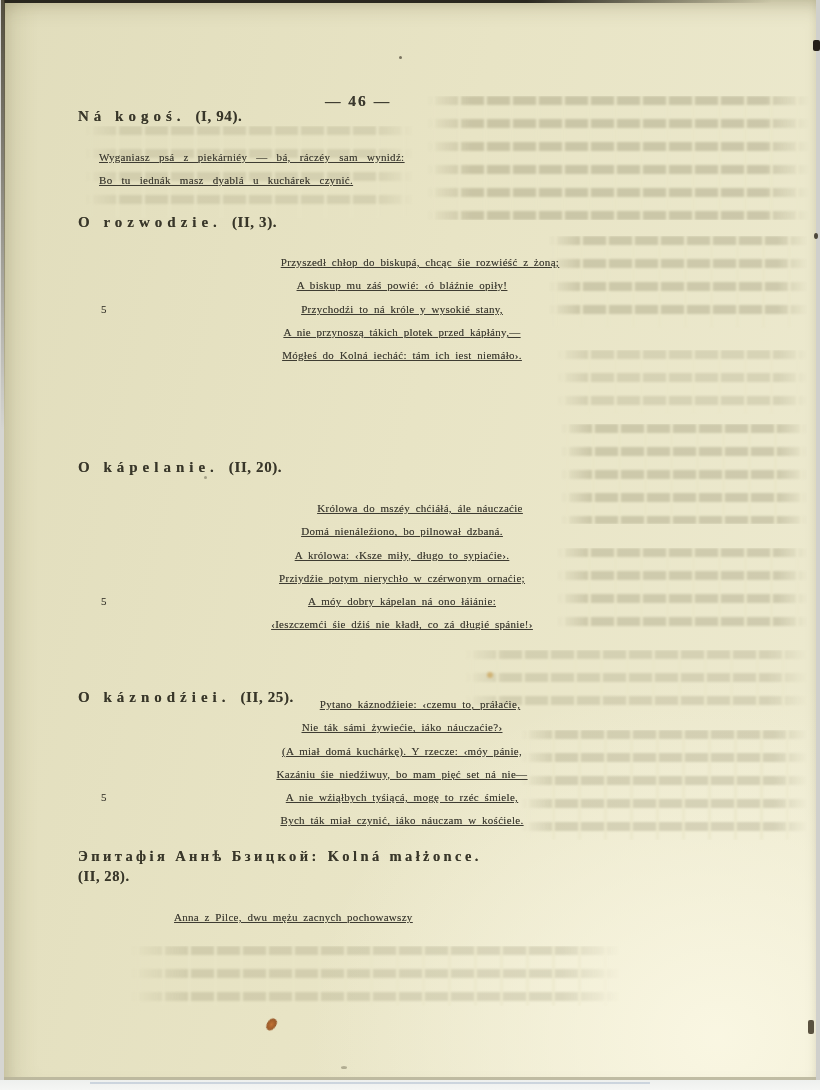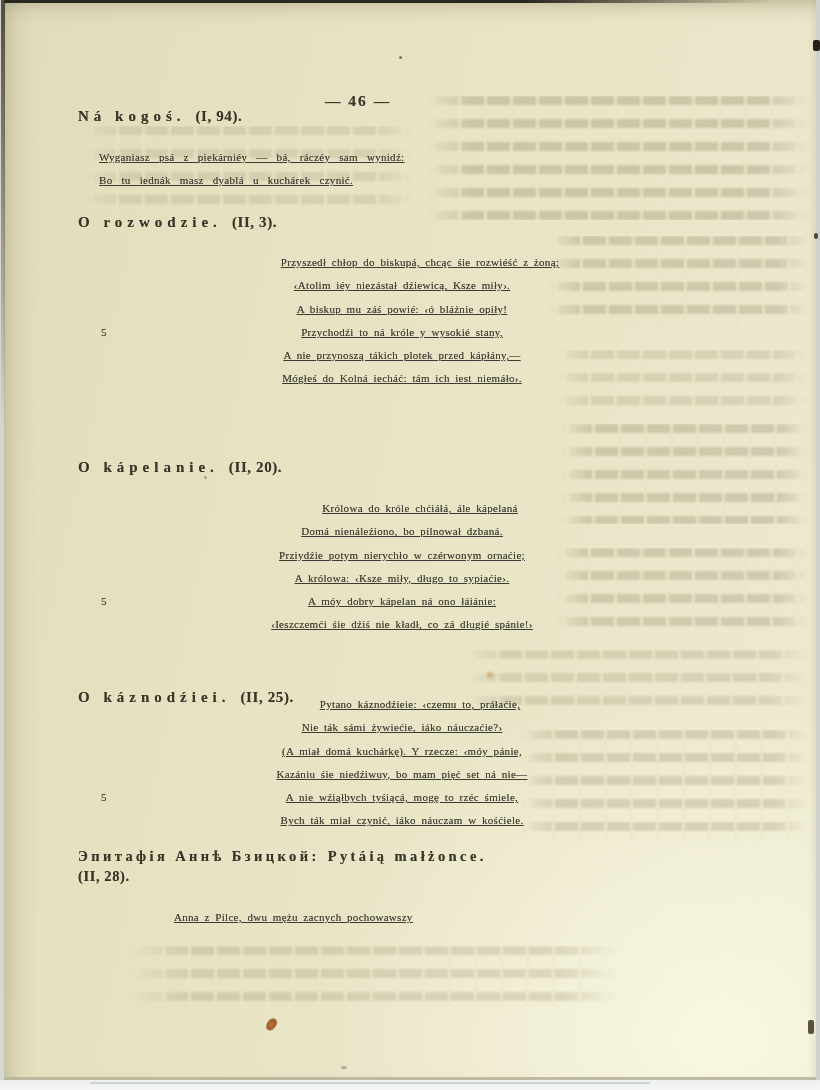--- a/index.html
+++ b/index.html
@@ -119,37 +119,36 @@
       <div class="verse m-poem1" style="top:146px">
         <div class="line">Wyganiasz psá z piekárniéy — bá, ráczéy sam wynidź:</div>
         <div class="line">Bo tu iednák masz dyablá u kuchárek czynić.</div>
       </div>
 
       <div class="sec-head" style="top:214px">
         <span class="t">O rozwodzie.</span><span class="r">(II, 3).</span>
       </div>
       <div class="verse m-std" style="top:251px">
         <div class="line indent">Przyszedł chłop do biskupá, chcąc śie rozwiéść z żoną;</div>
-        <div class="line">‹Atolim iéy niezástał dźiewicą, Ksze miły›.</div>
         <div class="line">A biskup mu záś powié: ‹ó bláźnie opiły!</div>
         <div class="line">
           <span class="lnum">5</span><span>Przychodźi to ná króle y wysokié stany,</span>
         </div>
         <div class="line">A nie przynoszą tákich plotek przed kápłány,—</div>
         <div class="line">Mógłeś do Kolná iecháć: tám ich iest niemáło›.</div>
       </div>
 
       <div class="sec-head" style="top:459px">
         <span class="t">O kápelanie.</span><span class="r">(II, 20).</span>
       </div>
       <div class="verse m-std" style="top:497px">
-        <div class="line indent">Królowa do króle chćiáłá, ále kápelaná</div>
+        <div class="line indent">Królowa do mszéy chćiáłá, ále náuczaćie</div>
         <div class="line">Domá nienáleźiono, bo pilnował dzbaná.</div>
+        <div class="line">A królowa: ‹Ksze miły, długo to sypiaćie›.</div>
         <div class="line">Prziydźie potym nierychło w czérwonym ornaćie;</div>
-        <div class="line">A królowa: ‹Ksze miły, długo to sypiaćie›.</div>
         <div class="line">
           <span class="lnum">5</span><span>A móy dobry kápelan ná ono łáiánie:</span>
         </div>
         <div class="line">‹Ieszczemći śie dźiś nie kładł, co zá długié spánie!›</div>
       </div>
 
       <div class="sec-head" style="top:689px">
         <span class="t">O káznodźiei.</span><span class="r">(II, 25).</span>
       </div>
       <div class="verse m-std" style="top:693px">
@@ -157,21 +156,21 @@
         <div class="line">Nie ták sámi żywiećie, iáko náuczaćie?›</div>
         <div class="line">(A miał domá kuchárkę). Y rzecze: ‹móy pánie,</div>
         <div class="line">Kazániu śie niedźiwuy, bo mam pięć set ná nie—</div>
         <div class="line">
           <span class="lnum">5</span><span>A nie wźiąłbych tyśiącá, mogę to rzéc śmiele,</span>
         </div>
         <div class="line">Bych ták miał czynić, iáko náuczam w kośćiele.</div>
       </div>
 
       <div class="sec-head cyr" style="top:848px">
-        <span class="t">Эпитафія Аннѣ Бзицкой:</span><span class="t t2">Pytáią małżonce.</span>
+        <span class="t">Эпитафія Аннѣ Бзицкой:</span><span class="t t2">Kolná małżonce.</span>
         <span class="sec-ref2 r">(II, 28).</span>
       </div>
       <div class="verse m-last" style="top:906px">
         <div class="line indent">Anna z Pilce, dwu mężu zacnych pochowawszy</div>
       </div>
 
     </div>
   </div>
 
   <div class="bottom-edge"></div>

